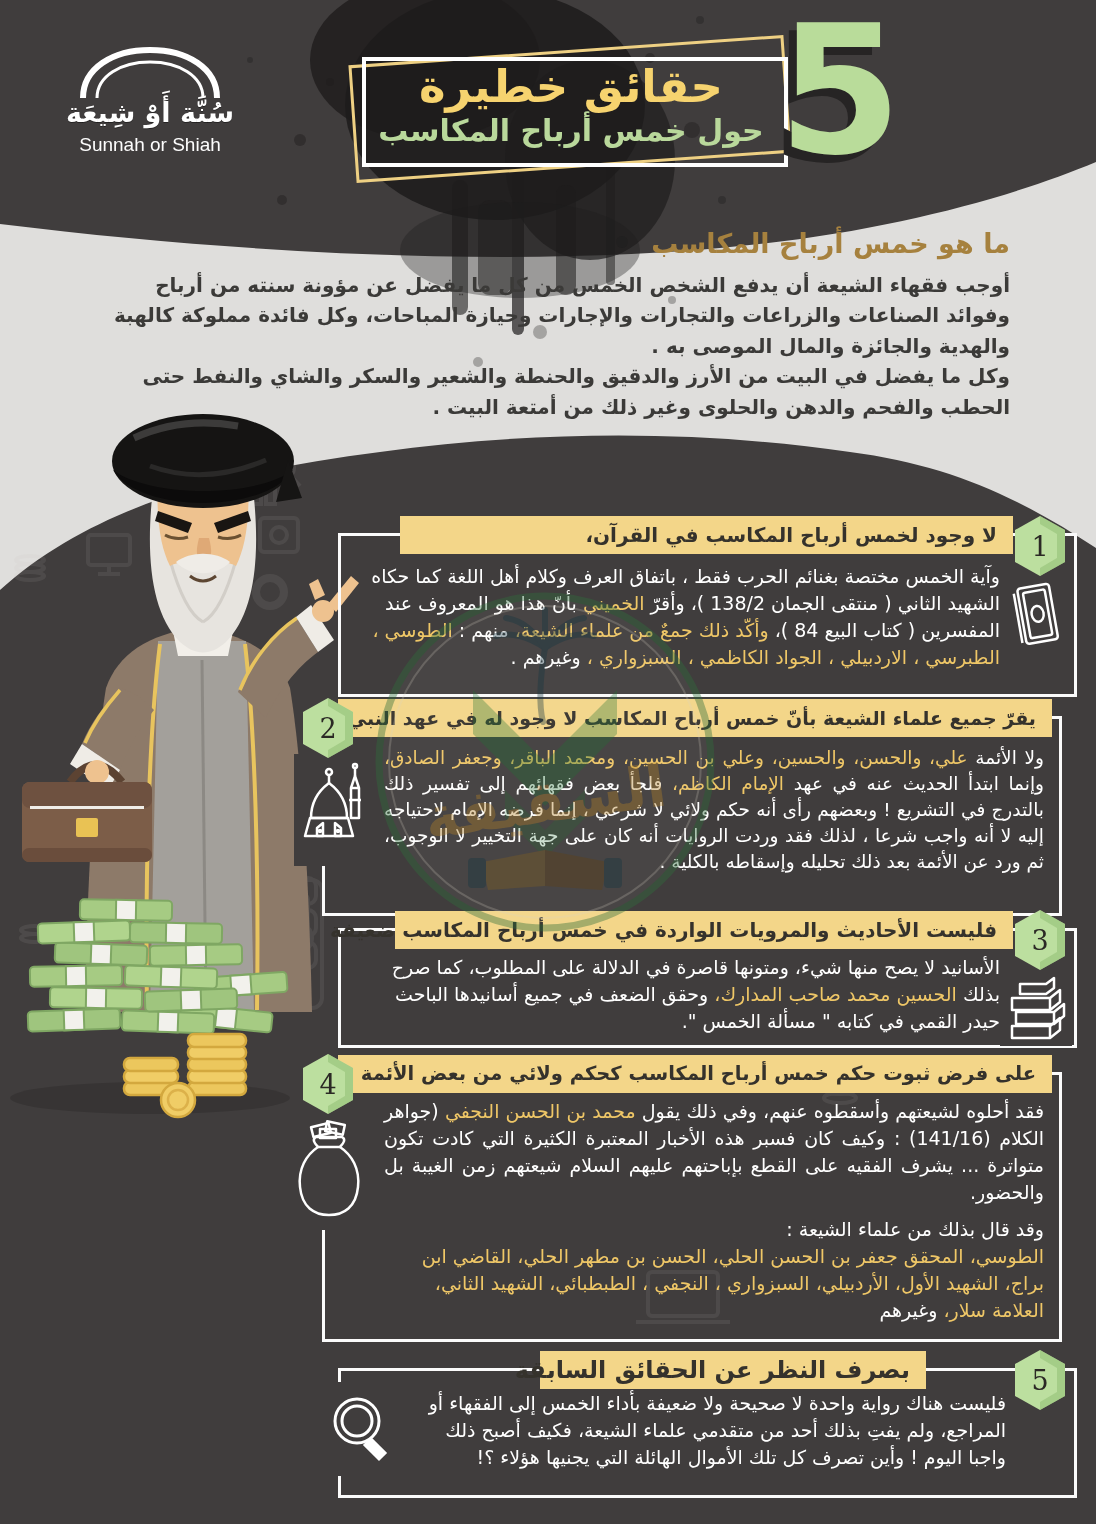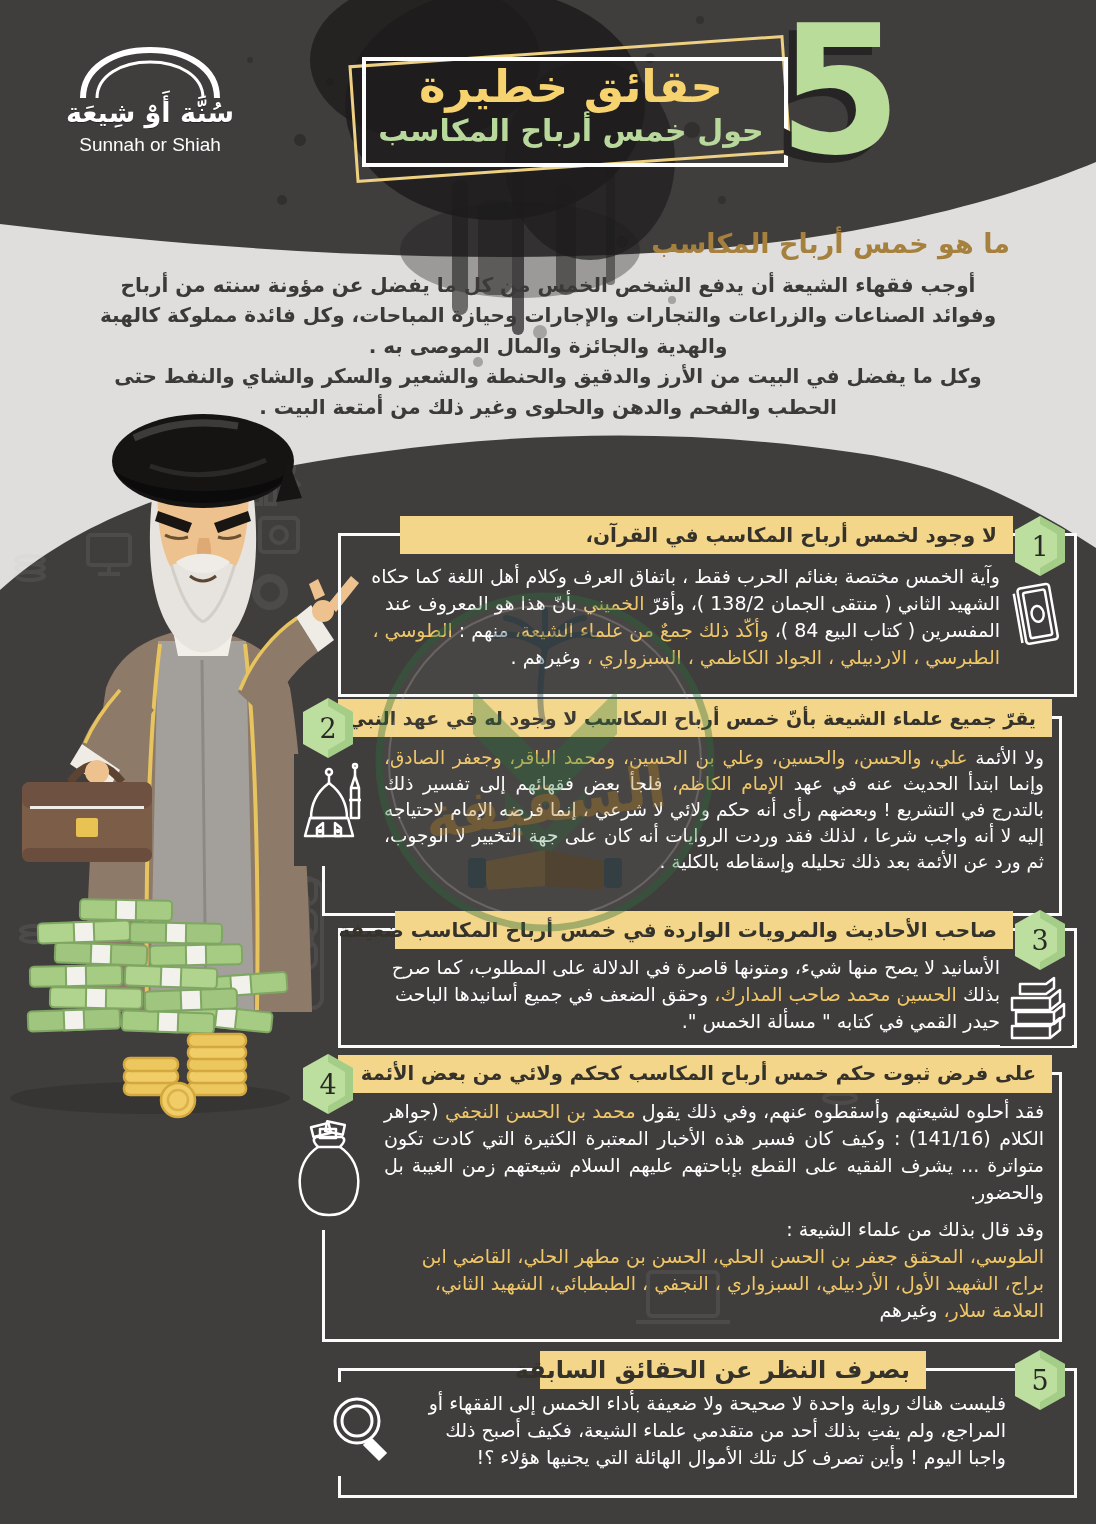--- a/index.html
+++ b/index.html
@@ -23,21 +23,21 @@
   .tbox-white{left:362px;top:57px;width:418px;height:102px;border:4px solid #ffffff;z-index:10;}
   .tbox-text{left:372px;top:63px;width:398px;z-index:11;text-align:center;}
   .tbox-title{font-size:45px;font-weight:bold;color:#f6d36f;line-height:1.05;}
   .tbox-sub{font-size:30px;font-weight:bold;color:#b9d89b;margin-top:3px;}
   .big-five{left:778px;top:2px;z-index:12;font-size:178px;font-weight:bold;color:#b9dc9a;
     line-height:1;text-shadow:-8px 8px 0 #262424;}
 
   
   .intro-heading{left:86px;top:228px;width:924px;z-index:10;text-align:right;
     font-size:27px;font-weight:bold;color:#a6813e;}
-  .intro-body{left:86px;top:270px;width:924px;z-index:10;text-align:center;
+  .intro-body{left:86px;top:270px;width:924px;z-index:10;text-align:right;
     font-size:20px;line-height:1.52;color:#3b3a38;font-weight:bold;}
   .intro-body p{margin:0;}
 
   
   .frame{border:3px solid #fbfbfb;z-index:6;}
   .sec-head{z-index:11;background:#f3d689;color:#35322c;font-weight:bold;
     text-align:right;padding:0 16px;box-sizing:border-box;white-space:nowrap;}
   .hex{z-index:13;width:58px;height:62px;}
   .hex-num{position:absolute;inset:0;display:flex;align-items:center;justify-content:center;
     font-family:"DejaVu Serif",serif;font-size:27px;color:#2b2925;}
@@ -377,21 +377,21 @@
       <rect x="52" y="28" width="8" height="30"></rect>
       <path d="M52,28 L56,16 L60,28"></path>
         <line x1="56" y1="16" x2="56" y2="8"></line>
         <circle cx="56" cy="6" r="2"></circle>
       <line x1="50" y1="40" x2="62" y2="40"></line>
     </svg>
   </div>
   <div class="abs sec-body just body2"><span>ولا الأئمة </span><span class="hl">علي، والحسن، والحسين، وعلي بن الحسين، ومحمد الباقر، وجعفر الصادق،</span><span> وإنما ابتدأ الحديث عنه في عهد </span><span class="hl">الإمام الكاظم،</span><span> فلجأ بعض فقهائهم إلى تفسير ذلك بالتدرج في التشريع ! وبعضهم رأى أنه حكم ولائي لا شرعي ، إنما فرضه الإمام لاحتياجه إليه لا أنه واجب شرعا ، لذلك فقد وردت الروايات أنه كان على جهة التخيير لا الوجوب، ثم ورد عن الأئمة  بعد ذلك تحليله وإسقاطه  بالكلية .</span></div>
 
   <div class="abs frame frame3"></div>
-  <div class="abs sec-head head3">صاحب الأحاديث والمرويات الواردة في خمس أرباح المكاسب ضعيفة</div>
+  <div class="abs sec-head head3">فليست الأحاديث والمرويات الواردة في خمس أرباح المكاسب ضعيفة</div>
   <div class="abs hex hex3">
     <svg width="58" height="62" viewBox="0 0 58 62">
         <polygon points="29,1 54,15 54,47 29,61 4,47 4,15" fill="#bcdf9f"></polygon>
         <polygon points="54,15 54,47 29,61 29,53 46,43 46,19 29,9 29,1" fill="#8fbe73" opacity=".55"></polygon>
       </svg>
     <span class="hex-num">3</span>
   </div>
   <div class="abs sec-icon icon3">
     <svg width="60" height="72" viewBox="0 0 60 72" stroke="#fff" fill="none" stroke-width="2.5" stroke-linejoin="round">
       <path d="M6,58 L44,58 L54,50 L54,62 L44,70 L6,70 Z"></path>

